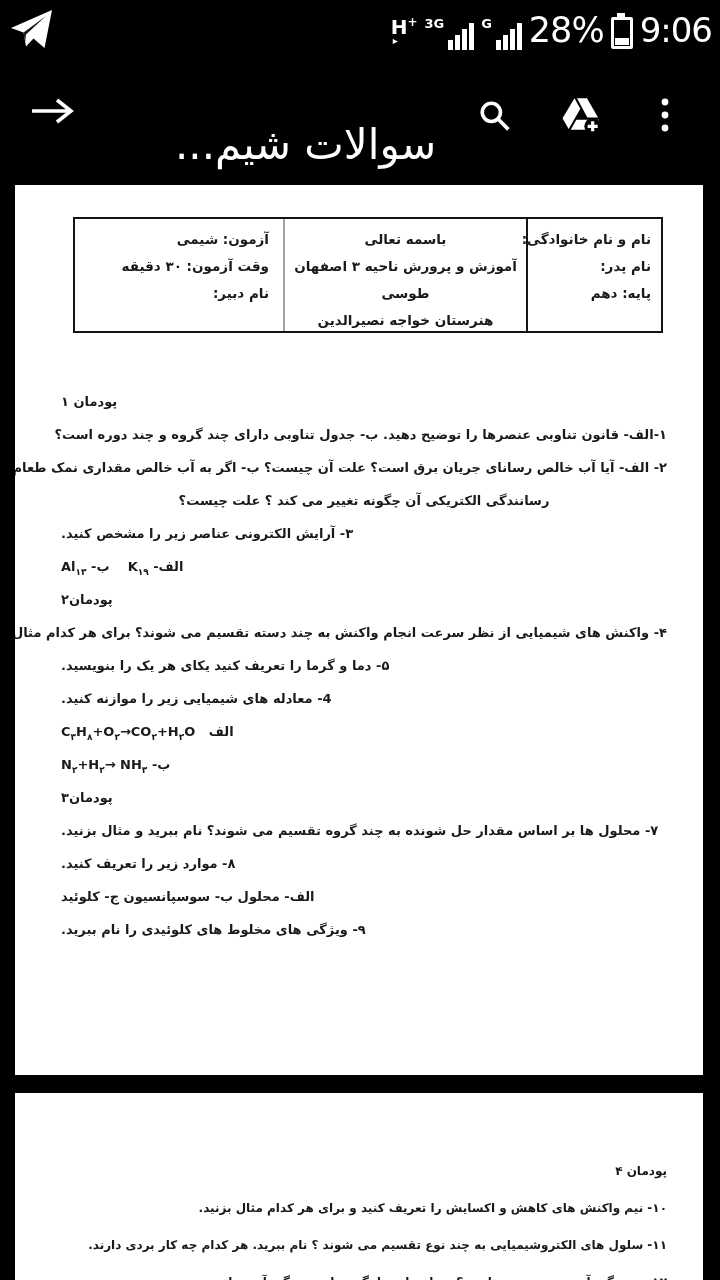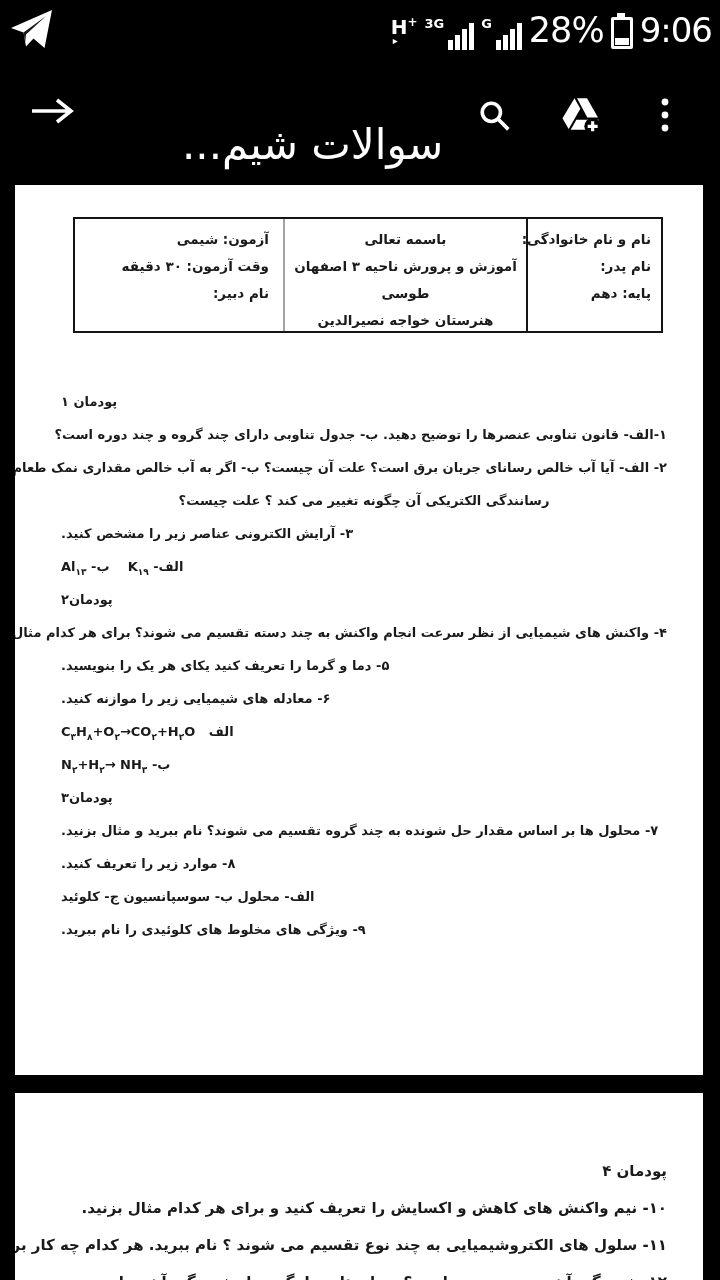--- a/index.html
+++ b/index.html
@@ -21,21 +21,21 @@
   .b1{height:10px;} .b2{height:15px;} .b3{height:21px;} .b4{height:27px;}
   .pct{font-size:35px;letter-spacing:-1px;}
   .battery{width:16px;height:26px;border:3px solid #fff;border-radius:2px;position:relative;margin-top:5px;}
   .battery:before{content:'';position:absolute;top:-7px;left:3px;width:8px;height:4px;background:#fff;}
   .battery .fill{position:absolute;bottom:1px;left:1px;right:1px;height:7px;background:#fff;}
   .clock{font-size:34px;letter-spacing:-1px;}
 
   
   .toolbar{position:absolute;top:60px;left:0;width:720px;height:112px;background:#000;color:#fff;}
   .back-btn{position:absolute;left:28px;top:36px;background:none;border:none;padding:0;cursor:pointer;}
-  .app-title{position:absolute;left:175px;top:62px;font-size:42px;line-height:1.1;color:#fff;white-space:nowrap;margin-left:7px;}
+  .app-title{position:absolute;left:175px;top:62px;font-size:42px;line-height:1.1;color:#fff;white-space:nowrap;}
   .tb-icon{position:absolute;top:39px;background:none;border:none;padding:0;cursor:pointer;}
   .search-btn{left:478px;}
   .drive-btn{left:560px;top:34px;}
   .menu-btn{left:660px;top:36px;}
 
   
   .page{position:absolute;left:15px;width:688px;background:#fff;overflow:hidden;direction:rtl;}
   .page1{top:185px;height:890px;}
   .page2{top:1093px;height:187px;}
 
@@ -44,21 +44,21 @@
   .cell{box-sizing:border-box;padding-top:7px;font-size:13.5px;font-weight:bold;color:#1a1a1a;}
   .cell div{line-height:27px;white-space:nowrap;}
   .cell-info{width:133px;text-align:right;padding-right:10px;padding-left:0;}
   .cell-center{width:243px;text-align:center;border-right:2px solid #151515;}
   .cell-exam{flex:1;text-align:right;padding-right:14px;border-right:2px solid #a3a3a3;}
 
   .content1{position:absolute;top:200px;right:0;left:0;padding:0 36px 0 46px;}
   .content2{position:absolute;top:60px;right:0;left:0;padding:0 36px 0 46px;}
   .line{height:33px;line-height:33px;text-align:left;font-size:13px;font-weight:bold;
         color:#1a1a1a;white-space:nowrap;}
-  .line2{height:37px;line-height:37px;text-align:right;font-size:15px;font-weight:bold;
+  .line2{height:37px;line-height:37px;text-align:right;font-size:12px;font-weight:bold;
         color:#1a1a1a;white-space:nowrap;}
   .center{text-align:center;}
   .indent{padding-right:70px;}
   sub{font-size:9px;}
   .line span[dir=ltr]{unicode-bidi:isolate;}
 </style>
 </head>
 <body>
 
 <div class="status-bar">
@@ -161,21 +161,21 @@
   <div class="content1">
     <div class="line">پودمان ۱</div>
     <div class="line">۱-الف- قانون تناوبی عنصرها را توضیح دهید. ب- جدول تناوبی دارای چند گروه و چند دوره است؟</div>
     <div class="line">۲- الف- آیا آب خالص رسانای جریان برق است؟ علت آن چیست؟ ب- اگر به آب خالص مقداری نمک طعام اضافه کنیم خاصیت</div>
     <div class="line center">رسانندگی الکتریکی آن چگونه تغییر می کند ؟ علت چیست؟</div>
     <div class="line">۳- آرایش الکترونی عناصر زیر را مشخص کنید.</div>
     <div class="line">الف- <span dir="ltr">K<sub>۱۹</sub></span>&nbsp;&nbsp;&nbsp; ب- <span dir="ltr">Al<sub>۱۳</sub></span></div>
     <div class="line">پودمان۲</div>
     <div class="line">۴- واکنش های شیمیایی از نظر سرعت انجام واکنش به چند دسته تقسیم می شوند؟ برای هر کدام مثال بزنید.</div>
     <div class="line">۵- دما و گرما را تعریف کنید یکای هر یک را بنویسید.</div>
-    <div class="line">۶- معادله های شیمیایی زیر را موازنه کنید.</div>
+    <div class="line">4- معادله های شیمیایی زیر را موازنه کنید.</div>
     <div class="line">الف&nbsp;&nbsp;&nbsp;<span dir="ltr">C<sub>۳</sub>H<sub>۸</sub>+O<sub>۲</sub>→CO<sub>۲</sub>+H<sub>۲</sub>O</span></div>
     <div class="line indent">ب- <span dir="ltr">N<sub>۲</sub>+H<sub>۲</sub>→ NH<sub>۳</sub></span></div>
     <div class="line">پودمان۳</div>
     <div class="line">۷- محلول ها بر اساس مقدار حل شونده به چند گروه تقسیم می شوند؟ نام ببرید و مثال بزنید.</div>
     <div class="line">۸- موارد زیر را تعریف کنید.</div>
     <div class="line">الف- محلول ب- سوسپانسیون ج- کلوئید</div>
     <div class="line">۹- ویژگی های مخلوط های کلوئیدی را نام ببرید.</div>
   </div>
 </div>
 

